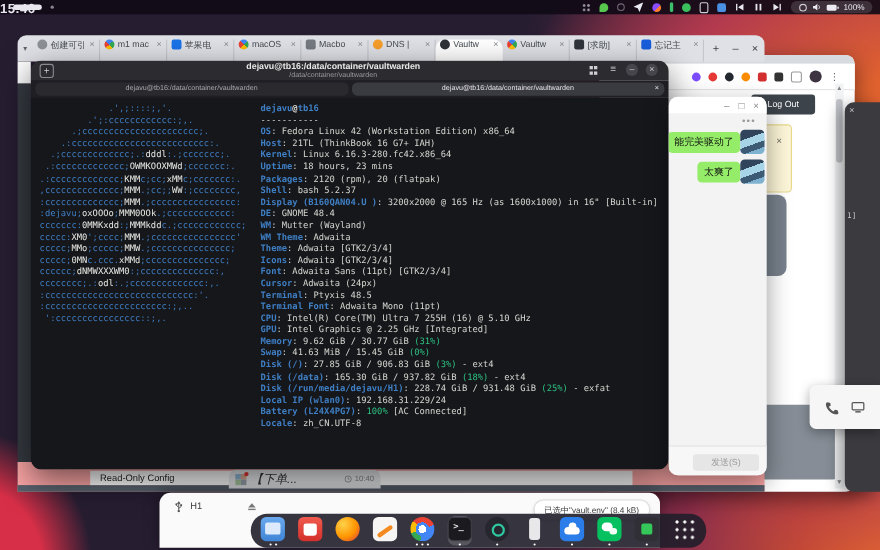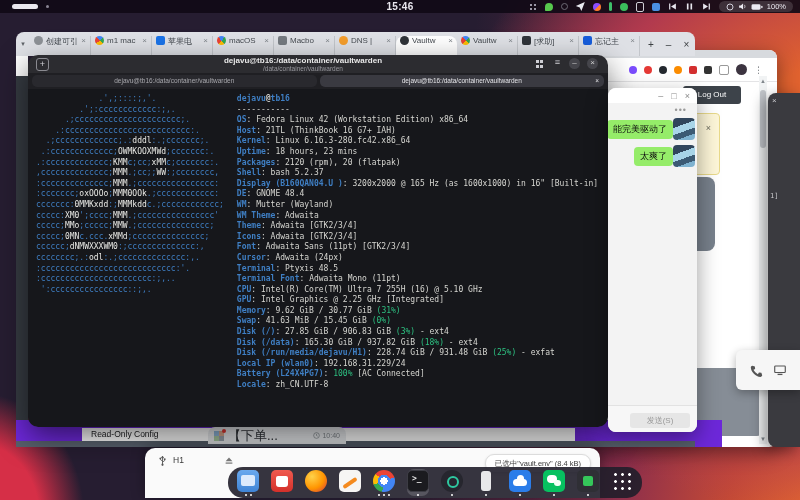--- a/index.html
+++ b/index.html
@@ -10,21 +10,21 @@
   .wallpaper{left:0;top:0;width:800px;height:500px;
     background:
       radial-gradient(150px 170px at -3% 103%, #d62f47 0 42%, rgba(214,47,71,0) 72%),
       radial-gradient(520px 430px at 108% 36%, #e0622f 0 28%, #b23a4e 55%, rgba(60,28,58,0) 80%),
       linear-gradient(100deg, #261d31 0 54%, #54243f 70%, #8e2f4b 80%, #c44a35 92%, #e2662f 100%);}
   
   .topbar{left:0;top:0;width:800px;height:13px;background:rgba(16,10,22,.92);z-index:60;
     display:flex;align-items:center;color:#e8e6ee;}
   .ws-pill{position:absolute;left:12px;top:4px;width:26px;height:5px;border-radius:3px;background:#e9e7ee;}
   .ws-dot{position:absolute;left:46px;top:5px;width:3px;height:3px;border-radius:50%;background:#8a8594;}
-  .clock{position:absolute;left:0;right:0;top:1px;text-align:center;font-size:10px;font-weight:bold;letter-spacing:.3px;}
+  .clock{position:absolute;left:0;right:0;top:1px;font-size:12px;font-weight:bold;letter-spacing:.3px;}
   .tray-wrap{position:absolute;right:7px;top:0;height:13px;display:flex;align-items:center;gap:8px;}
   .tray{width:9px;height:9px;display:inline-block;}
   .t-grid{background:radial-gradient(circle,#9b97a6 1px,transparent 1.3px) 0 0/4px 4px;width:8px;height:8px;}
   .t-leaf{background:#57c84d;border-radius:50% 50% 50% 10%;width:8px;height:8px;}
   .t-ring{border:1.5px solid #6d6a75;border-radius:50%;width:5px;height:5px;}
   .t-plane{background:#e9e9f0;clip-path:polygon(0 45%,100% 0,62% 100%,44% 62%);width:9px;height:9px;}
   .t-pdot{background:linear-gradient(135deg,#8a4dff 0 55%,#ff7a2f 55%);border-radius:50%;width:8px;height:8px;}
   .t-bar{background:#3ec06a;width:3px;height:9px;border-radius:2px;}
   .t-gdot{background:#3bbf5c;border-radius:50%;width:8px;height:8px;}
   .t-clip{border:1px solid #cfcfd6;border-radius:2px;width:6px;height:8px;}
@@ -47,30 +47,30 @@
   .fv-google{background:conic-gradient(from -45deg,#4285f4 0 90deg,#34a853 0 180deg,#fbbc05 0 270deg,#ea4335 0 360deg);}
   .fv-calendar{background:#1a73e8;border-radius:2px;}
   .fv-laptop{background:#757a80;border-radius:2px;}
   .fv-orange{background:#f59e2c;}
   .fv-vaultwarden{background:#2f3338;}
   .fv-dark{background:#30343a;border-radius:2px;}
   .fv-bitwarden{background:#175ddc;border-radius:2px;}
   .strip-ctrl{display:flex;align-items:center;gap:12px;margin-left:8px;color:#3c4043;font-size:10px;padding-bottom:6px;}
   .a-sliver-top{left:16px;top:56px;width:12px;height:20px;background:#fff;z-index:20;}
   .a-sliver{left:16px;top:76px;width:12px;height:371px;background:#363b42;z-index:20;}
-  .a-bottom{left:16px;top:420px;width:679px;height:27px;background:#6d28d9;z-index:20;padding-left:27px;}
+  .a-bottom{left:16px;top:420px;width:679px;height:27px;background:#fca5a5;z-index:20;}
   .ro-card{position:absolute;left:66px;top:8px;width:484px;height:13px;background:#fff;
     font-size:8.5px;color:#202124;line-height:13px;padding-left:9px;}
   .slate{position:absolute;left:0;top:21px;width:679px;height:6px;background:#57606c;}
   .chat-tab{left:208px;top:427px;width:138px;height:17px;background:#e9ebee;border-radius:7px 7px 0 0;
     display:flex;align-items:center;gap:4px;padding:0 6px;box-sizing:border-box;z-index:21;}
   .ct-ava{position:relative;width:10px;height:10px;display:grid;grid-template-columns:5px 5px;}
   .ct-ava i{width:5px;height:5px;}
   .ct-badge{position:absolute;right:-2px;top:-2px;width:4px;height:4px;border-radius:50%;background:#e53935;}
-  .ct-title{font-size:13px;color:#2f3237;white-space:nowrap;}
+  .ct-title{font-size:11px;color:#2f3237;white-space:nowrap;font-style:italic;}
   .ct-time{font-size:7px;color:#80868b;margin-left:auto;display:flex;align-items:center;gap:2px;}
   
   .winB{left:545px;top:50px;width:232px;height:397px;background:#fff;border-radius:8px;
     box-shadow:0 6px 20px rgba(0,0,0,.45);z-index:5;}
   .b-tabedge{position:absolute;left:0;top:0;width:100%;height:8px;background:#d7dade;border-radius:8px 8px 0 0;}
   .b-toolbar{position:absolute;left:0;top:8px;width:100%;height:24px;background:#fff;border-bottom:1px solid #e4e4e6;
     display:flex;align-items:center;justify-content:flex-end;gap:7px;padding-right:14px;box-sizing:border-box;}
   .ext{width:8px;height:8px;border-radius:50%;}
   .b-avatar{width:11px;height:11px;border-radius:50%;background:#3c3440;}
   .b-menu{color:#5f6368;font-size:9px;letter-spacing:0;}
@@ -335,21 +335,21 @@
       <div class="ff-row">
         <pre class="ff-art"><span class="afb">             .',;::::;,'.</span>
 <span class="afb">         .';:cccccccccccc:;,.</span>
 <span class="afb">      .;cccccccccccccccccccccc;.</span>
 <span class="afb">    .:cccccccccccccccccccccccccc:.</span>
 <span class="afb">  .;ccccccccccccc;.:</span><span class="afw">dddl</span><span class="afb">:.;ccccccc;.</span>
 <span class="afb"> .:ccccccccccccc;</span><span class="afw">OWMKOOXMWd</span><span class="afb">;ccccccc:.</span>
 <span class="afb">.:ccccccccccccc;</span><span class="afw">KMM</span><span class="afb">c;cc;</span><span class="afw">xMM</span><span class="afb">c;ccccccc:.</span>
 <span class="afb">,cccccccccccccc;</span><span class="afw">MMM</span><span class="afb">.;cc;;</span><span class="afw">WW</span><span class="afb">:;cccccccc,</span>
 <span class="afb">:cccccccccccccc;</span><span class="afw">MMM</span><span class="afb">.;cccccccccccccccc:</span>
-<span class="afb">:ccccccc;</span><span class="afw">oxOOOo</span><span class="afb">;</span><span class="afw">MMM0OOk</span><span class="afb">.;cccccccccccc:</span>
+<span class="afb">:dejavu;</span><span class="afw">oxOOOo</span><span class="afb">;</span><span class="afw">MMM0OOk</span><span class="afb">.;cccccccccccc:</span>
 <span class="afb">ccccccc:</span><span class="afw">0MMKxdd</span><span class="afb">:;</span><span class="afw">MMMkdd</span><span class="afb">c.;cccccccccccc;</span>
 <span class="afb">ccccc:</span><span class="afw">XM0</span><span class="afb">';cccc;</span><span class="afw">MMM</span><span class="afb">.;cccccccccccccccc'</span>
 <span class="afb">ccccc;</span><span class="afw">MMo</span><span class="afb">;ccccc;</span><span class="afw">MMW</span><span class="afb">.;ccccccccccccccc;</span>
 <span class="afb">ccccc;</span><span class="afw">0MN</span><span class="afb">c.ccc.</span><span class="afw">xMMd</span><span class="afb">;ccccccccccccccc;</span>
 <span class="afb">cccccc;</span><span class="afw">dNMWXXXWM0</span><span class="afb">:;cccccccccccccc:,</span>
 <span class="afb">cccccccc;.:</span><span class="afw">odl</span><span class="afb">:.;cccccccccccccc:,.</span>
 <span class="afb">:cccccccccccccccccccccccccccc:'.</span>
 <span class="afb">:ccccccccccccccccccccccc:;,..</span>
 <span class="afb"> ':cccccccccccccccc::;,.</span>
 </pre>

